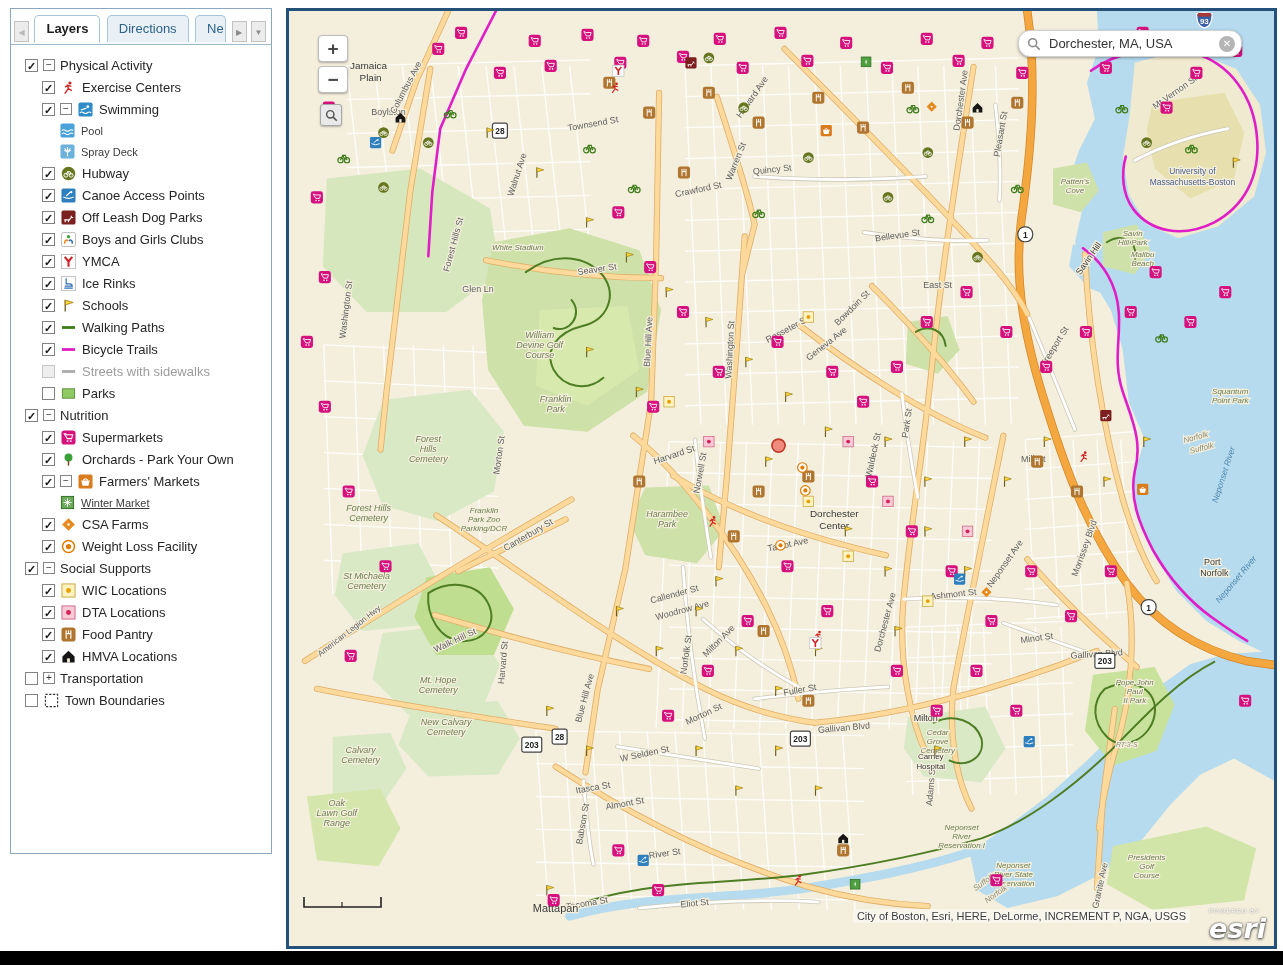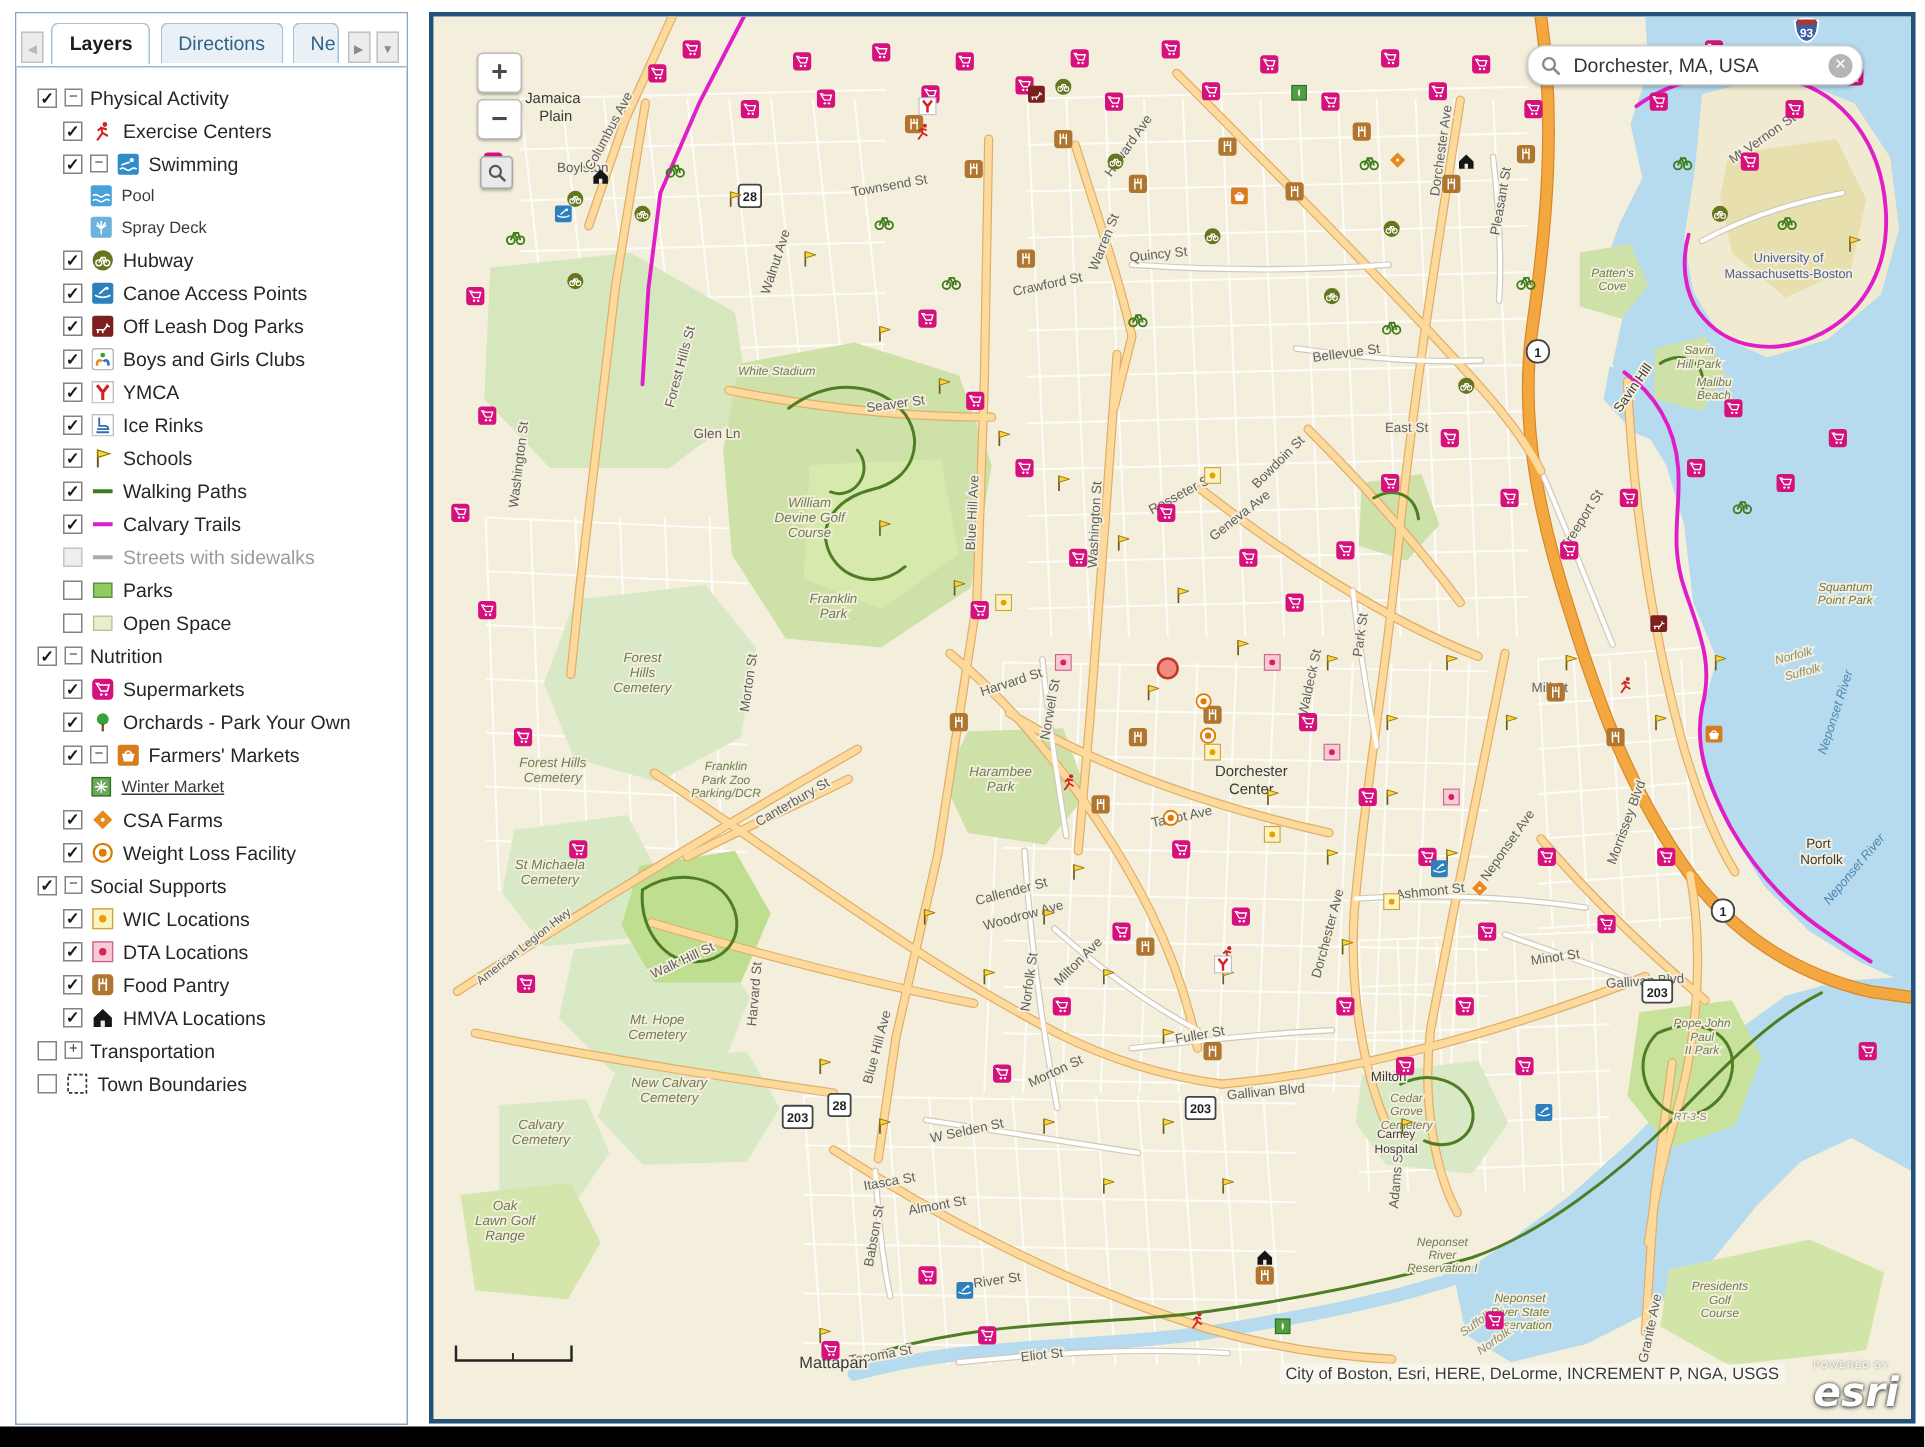--- a/index.html
+++ b/index.html
@@ -1,19 +1,19 @@
 <!DOCTYPE html>
 <html><head>
 <meta charset="utf-8">
 <style>
   html,body{margin:0;padding:0;background:#fff;}
   .page{position:relative;width:1283px;height:965px;background:#fff;overflow:hidden;
         font-family:"Liberation Sans",sans-serif;}
   
-  .sidebar{position:absolute;left:10px;top:8px;width:262px;height:942px;background:#fff;
+  .sidebar{position:absolute;left:10px;top:8px;width:262px;height:846px;background:#fff;
            border:1px solid #89a7c2;box-sizing:border-box;}
   .tabbar{position:relative;height:36px;border-bottom:1px solid #9db9cd;background:#fff;
           padding:6px 0 0 3px;white-space:nowrap;box-sizing:border-box;}
   .tnav{display:inline-block;width:15px;height:21px;line-height:21px;font-size:8px;text-align:center;
         color:#8a8a8a;background:#ececec;border:1px solid #c2c2c2;vertical-align:bottom;cursor:pointer;box-sizing:border-box;}
   .tnav.prev{color:#b9b9b9;}
   .tab{display:inline-block;padding:5px 11px 6px;border:1px solid #a6c4d8;border-bottom:none;
        border-radius:5px 5px 0 0;font-size:13px;color:#2e6287;background:#e9f1f7;margin:0 1px;
        vertical-align:bottom;position:relative;cursor:pointer;}
   .tab.active{background:#fff;color:#1c1c1c;font-weight:bold;z-index:2;margin-bottom:-1px;padding-bottom:7px;}
@@ -202,48 +202,39 @@
           </span>
           <span class="lbl">Walking Paths</span>
         </div>
         <div class="trow" style="padding-left: 31px;">
           <span class="cb on">✓</span>
           <span class="lic">
             <svg width="15" height="15" viewBox="0 0 16 16">
               <path d="M1 8 H15" stroke="#e01ec8" stroke-width="3"></path>
             </svg>
           </span>
-          <span class="lbl">Calvary Trails</span>
+          <span class="lbl">Bicycle Trails</span>
         </div>
         <div class="trow gray" style="padding-left: 31px;">
           <span class="cb dis"></span>
           <span class="lic">
             <svg width="15" height="15" viewBox="0 0 16 16">
               <path d="M1 8 H15" stroke="#ababab" stroke-width="3"></path>
             </svg>
           </span>
           <span class="lbl">Streets with sidewalks</span>
         </div>
         <div class="trow" style="padding-left: 31px;">
           <span class="cb off"></span>
           <span class="lic">
             <svg width="15" height="15" viewBox="0 0 16 16">
               <rect x="1.5" y="3" width="13" height="10" fill="#8fca63" stroke="#5a8f3a"></rect>
             </svg>
           </span>
           <span class="lbl">Parks</span>
-        </div>
-        <div class="trow" style="padding-left: 31px;">
-          <span class="cb off"></span>
-          <span class="lic">
-            <svg width="15" height="15" viewBox="0 0 16 16">
-              <rect x="1.5" y="3" width="13" height="10" fill="#e9efcc" stroke="#b9c49a"></rect>
-            </svg>
-          </span>
-          <span class="lbl">Open Space</span>
         </div>
         <div class="trow" style="padding-left: 14px;">
           <span class="cb on">✓</span>
           <span class="exp">−</span>
           <span class="lbl">Nutrition</span>
         </div>
         <div class="trow" style="padding-left: 31px;">
           <span class="cb on">✓</span>
           <span class="lic">
             <svg width="15" height="15" viewBox="0 0 16 16">

